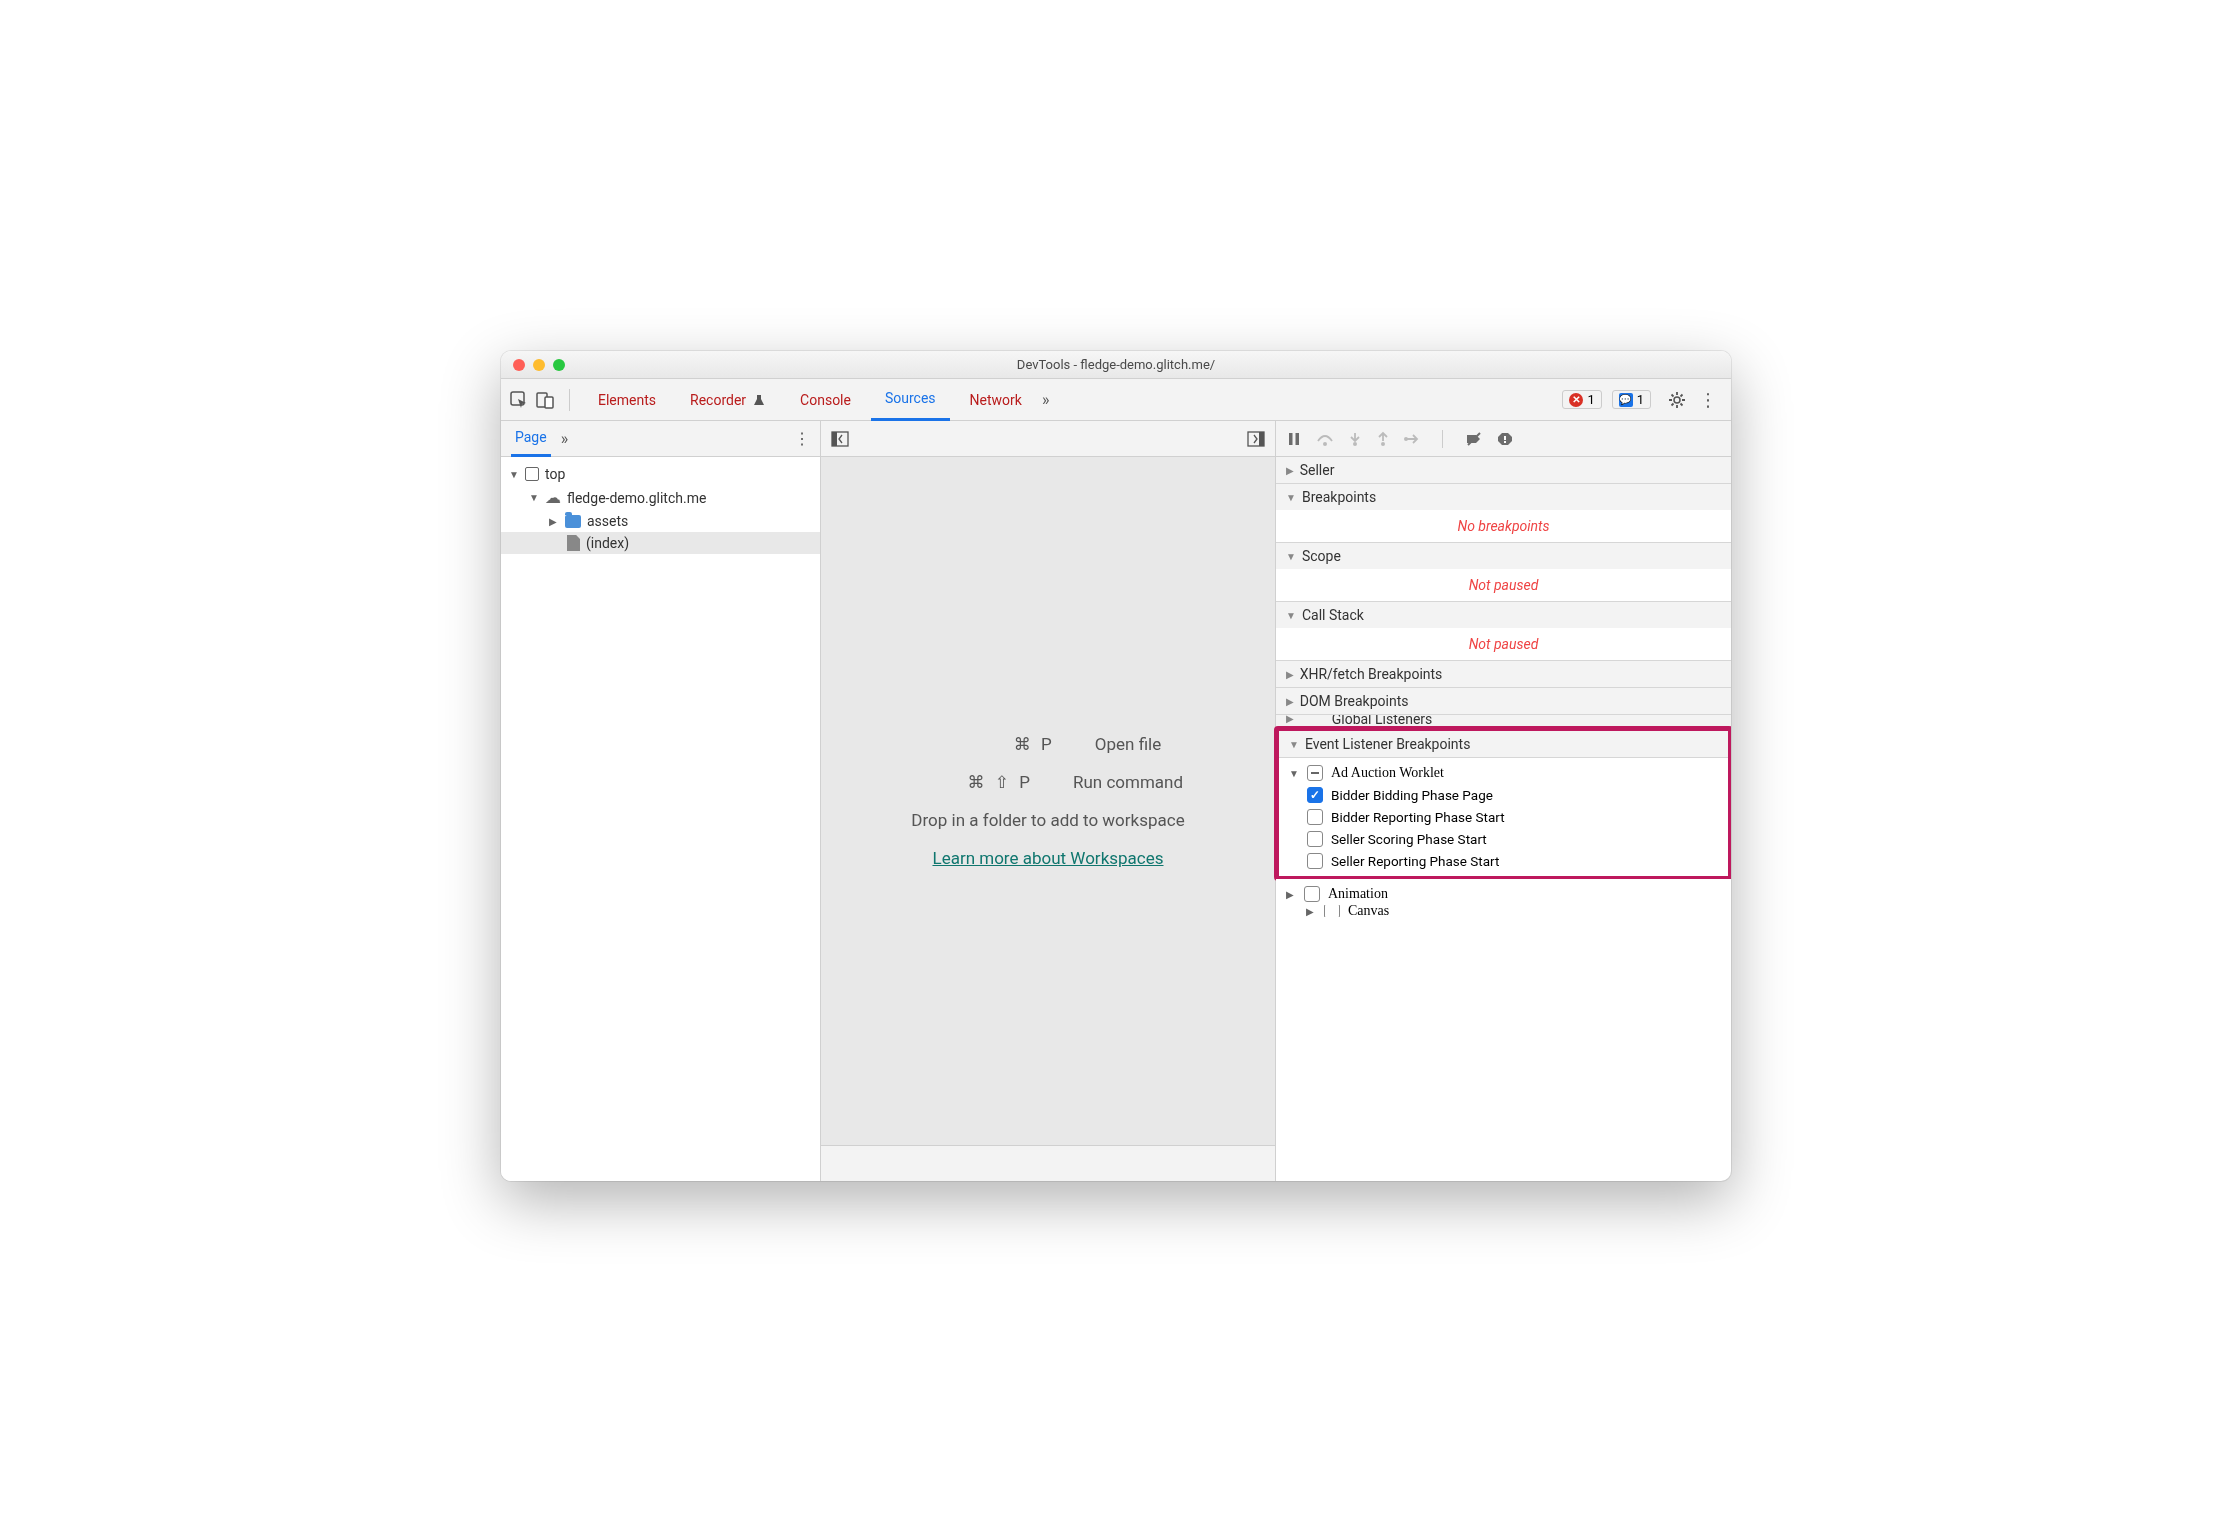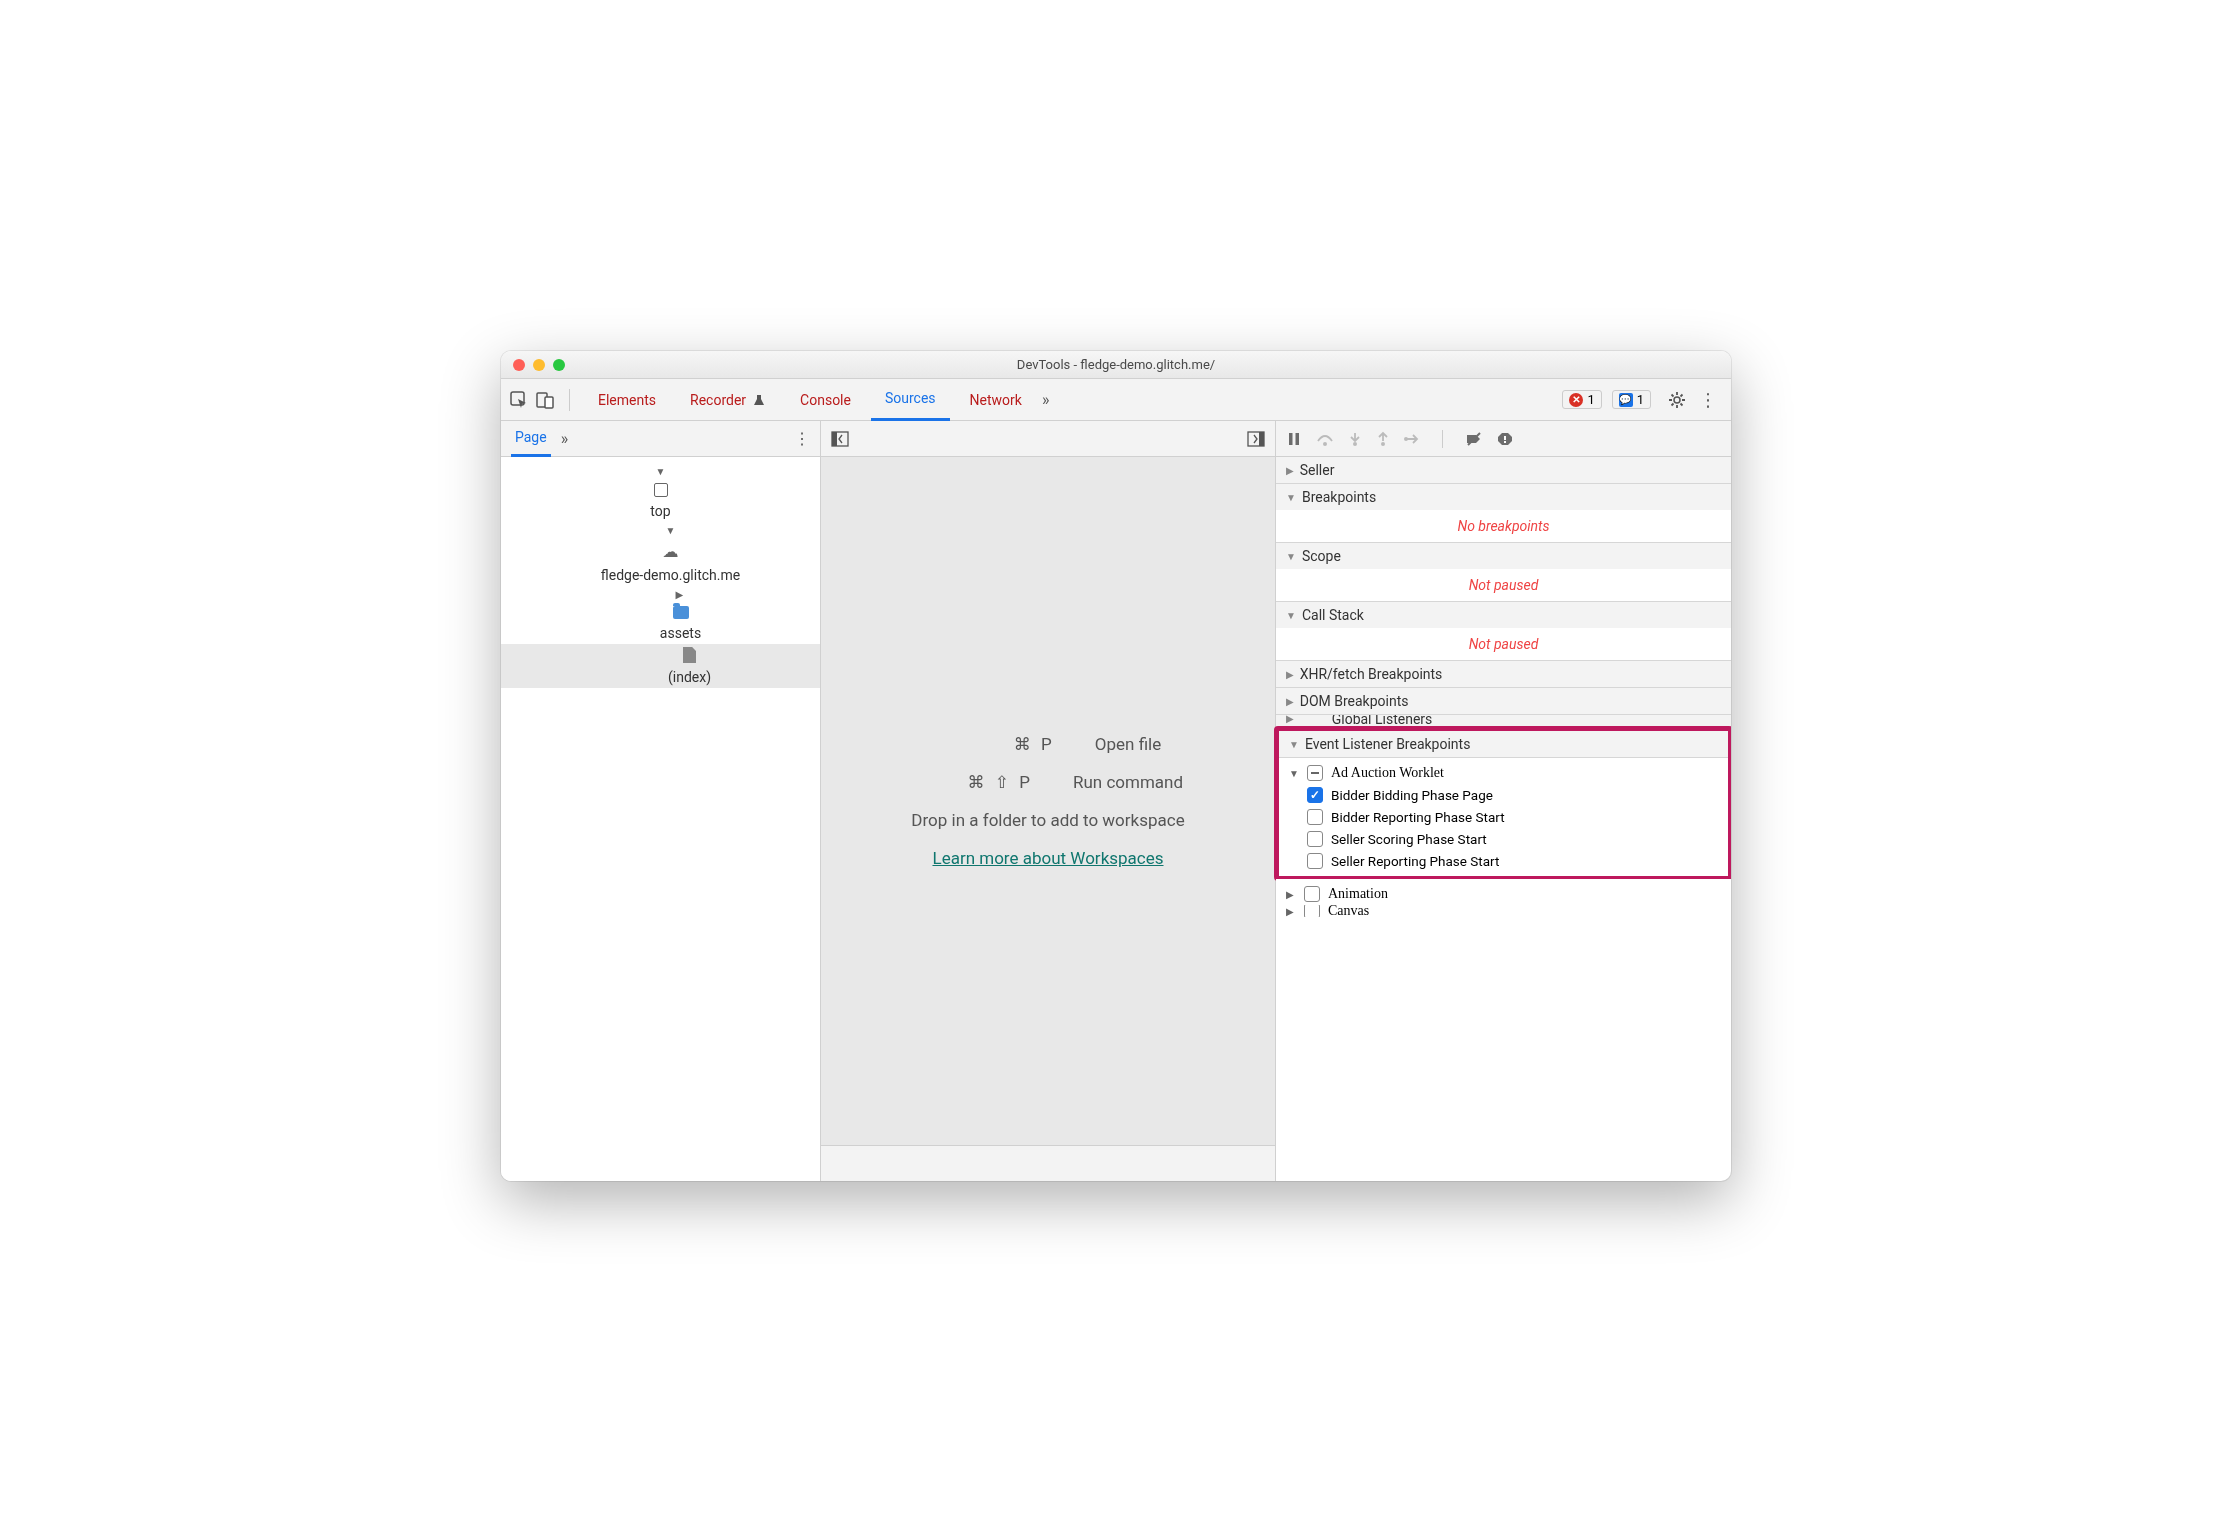--- a/index.html
+++ b/index.html
@@ -22,21 +22,21 @@
 .body { display:flex; height:760px;justify-content:flex-end; }
 .col { border-right:1px solid #d0d0d0; display:flex; flex-direction:column; }
 .col:last-child{border-right:none;}
 .nav { width:320px; }
 .editor { flex:1; background:#e8e8e8; }
 .dbg { width:455px; }
 .subbar { height:36px; background:#f3f3f3; border-bottom:1px solid #d0d0d0; display:flex; align-items:center; padding:0 10px; gap:10px; }
 .subtab { font-size:14px; color:#333; padding:0 4px; height:36px; display:flex; align-items:center; }
 .subtab.active{ color:#1a73e8; border-bottom:3px solid #1a73e8; }
 .tree { padding:6px 0; font-size:14px; color:#333; background:#fff; flex:1; }
-.node { display:flex; align-items:center; gap:6px; padding:3px 8px; cursor:pointer;flex-direction:column; }
+.node { display:flex; align-items:center; gap:6px; padding:3px 8px; cursor:pointer; }
 .node .tw { width:10px; font-size:10px; color:#666; }
 .node.sel { background:#e8e8e8; }
 .node.d1{padding-left:8px;} .node.d2{padding-left:28px;} .node.d3{padding-left:48px;} .node.d4{padding-left:66px;}
 .icon-frame{width:14px;height:14px;border:1.5px solid #666;border-radius:2px;}
 .icon-cloud{font-size:16px;color:#666;}
 .icon-folder{width:16px;height:13px;background:#4a90d9;border-radius:2px;position:relative;}
 .icon-folder::before{content:"";position:absolute;top:-3px;left:0;width:7px;height:3px;background:#4a90d9;border-radius:2px 2px 0 0;}
 .icon-file{width:13px;height:16px;background:#888;clip-path:polygon(0 0,70% 0,100% 25%,100% 100%,0 100%);}
 .edhead { height:36px; background:#f3f3f3; border-bottom:1px solid #d0d0d0; display:flex; align-items:center; padding:0 10px; justify-content:space-between; }
 .edbody { flex:1; display:flex; flex-direction:column; align-items:center; justify-content:center; gap:18px; font-size:17px; color:#555; }
@@ -292,21 +292,21 @@
               <span>Seller Reporting Phase Start</span>
             </div>
         </div>
       </div>
       <div class="bplist">
         <div class="bpitem hdr">
             <span class="tw tri-r"></span>
             <span class="cb"></span>
             <span style="font-family:-apple-system;font-size:14px;">Animation</span>
           </div>
-        <div class="bpitem hdr" style="overflow:hidden;height:12px;">
+        <div class="bpitem hdr" style="overflow:hidden;height:12px;margin-left:20px;">
             <span class="tw tri-r"></span>
             <span class="cb"></span>
             <span style="font-family:-apple-system;font-size:14px;">Canvas</span>
           </div>
       </div>
     </div>
   </div>
 </div>
 
 </body></html>

